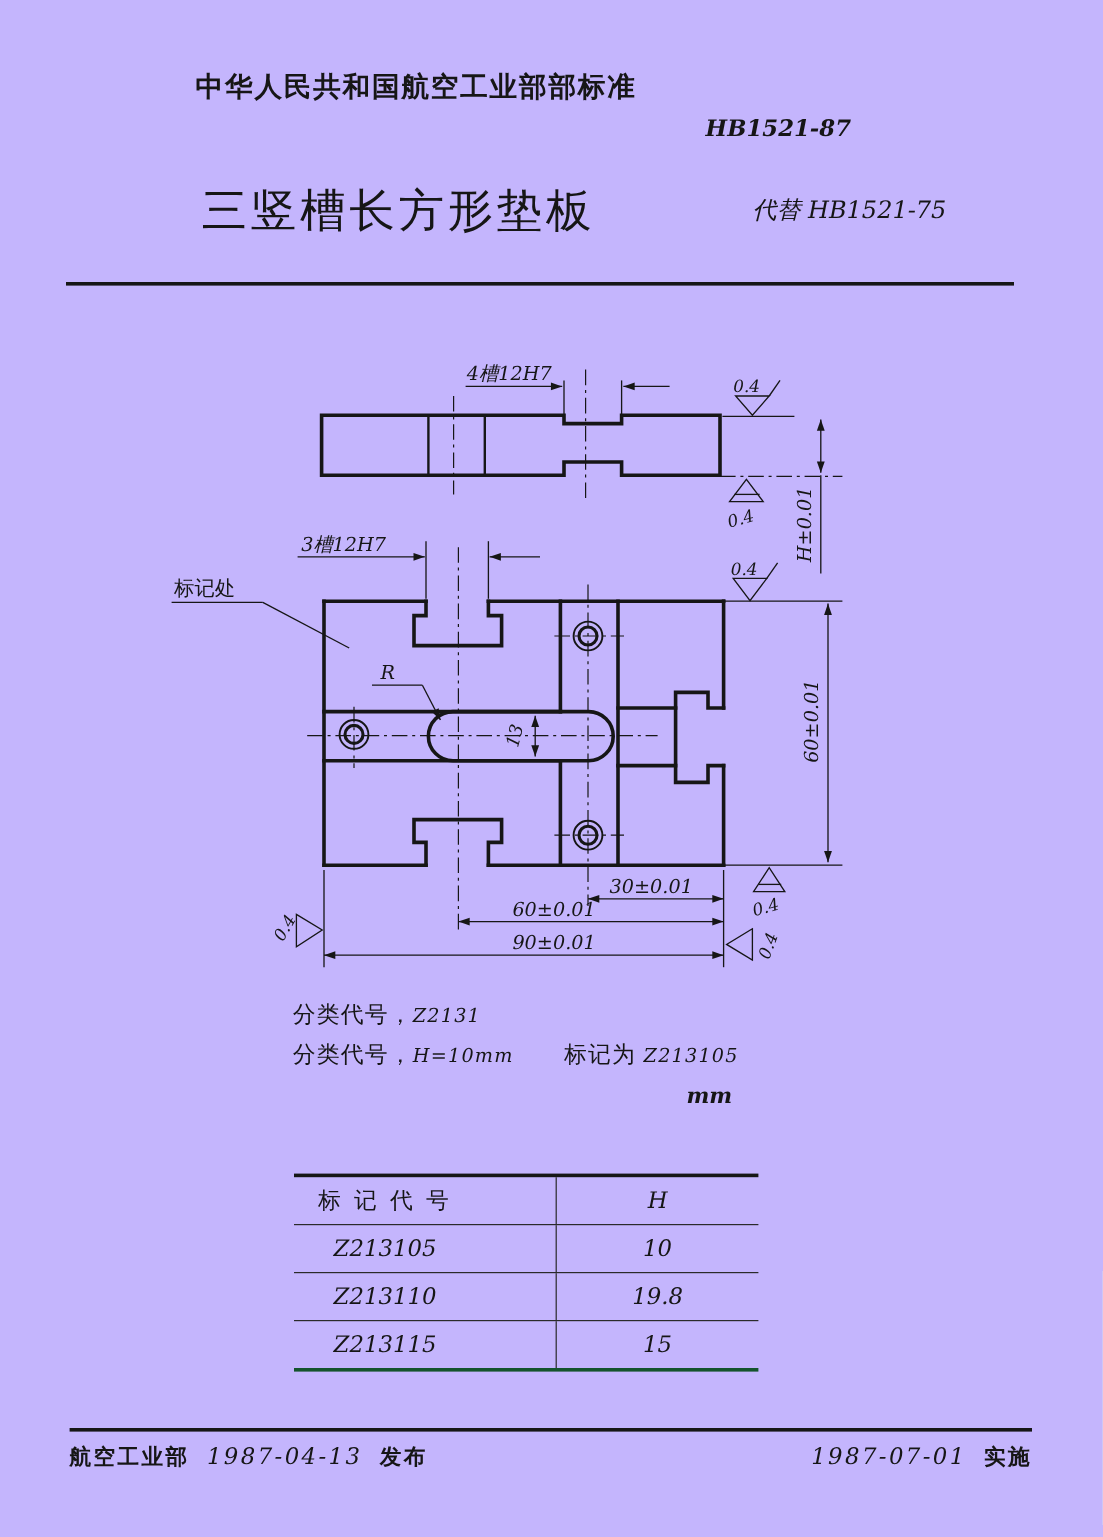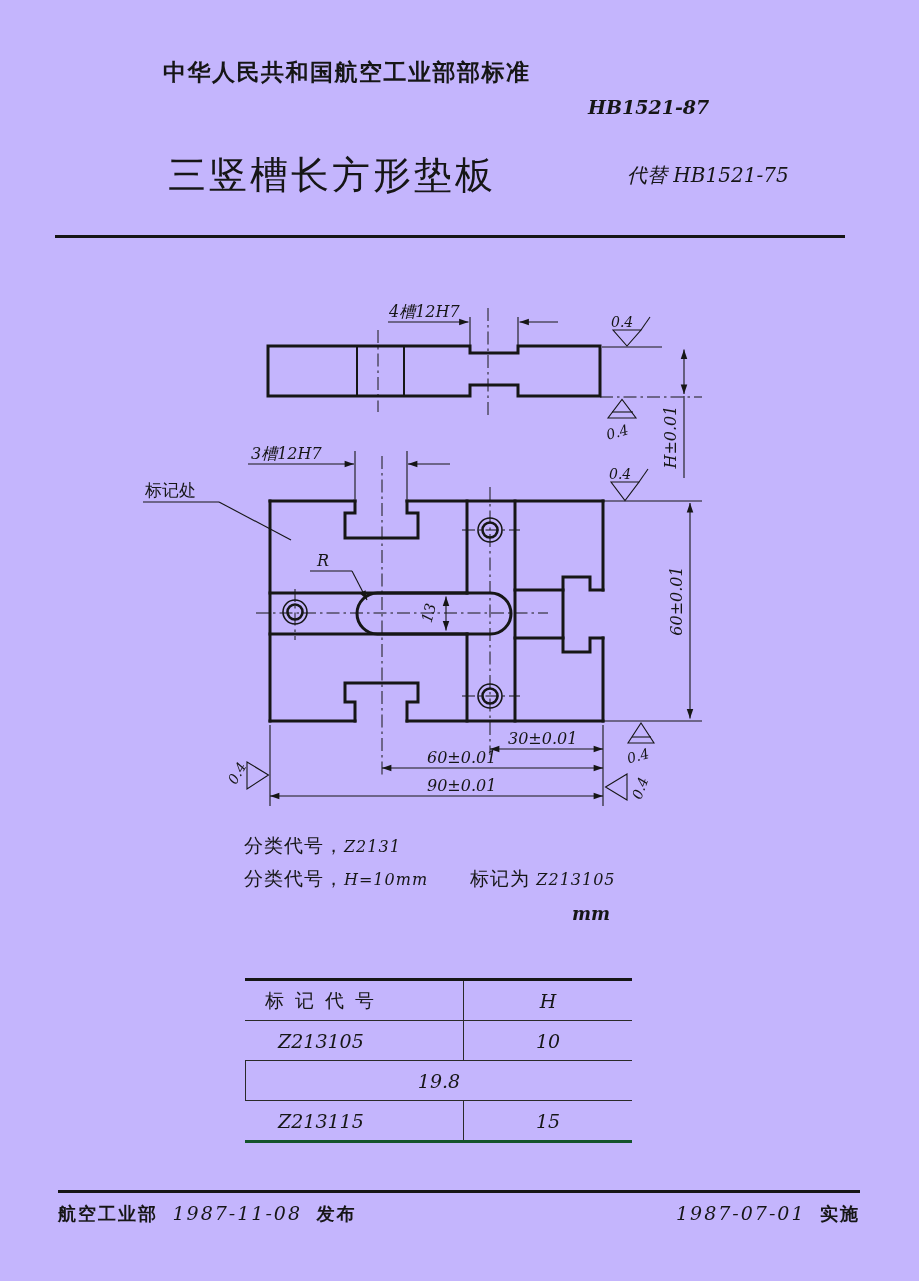--- a/index.html
+++ b/index.html
@@ -217,32 +217,33 @@
   <div class="abs ptable">
     <div class="trow thead">
       <div class="c1">标记代号</div>
       <div class="c2 hw">H</div>
     </div>
     <div class="trow">
       <div class="c1 hw">Z213105</div>
       <div class="c2 hw">10</div>
     </div>
     <div class="trow">
+      <div class="c1 hw">Z213110</div>
       <div class="c2 hw">19.8</div>
     </div>
     <div class="trow">
       <div class="c1 hw">Z213115</div>
       <div class="c2 hw">15</div>
     </div>
   </div>
 
   <div class="abs footer">
     <div>
       <span class="cn">航空工业部</span>
-      <span class="hw">1987-11-08</span>
+      <span class="hw">1987-04-13</span>
       <span class="cn">发布</span>
     </div>
     <div>
       <span class="hw">1987-07-01</span>
       <span class="cn">实施</span>
     </div>
   </div>
 
 </div>
 

